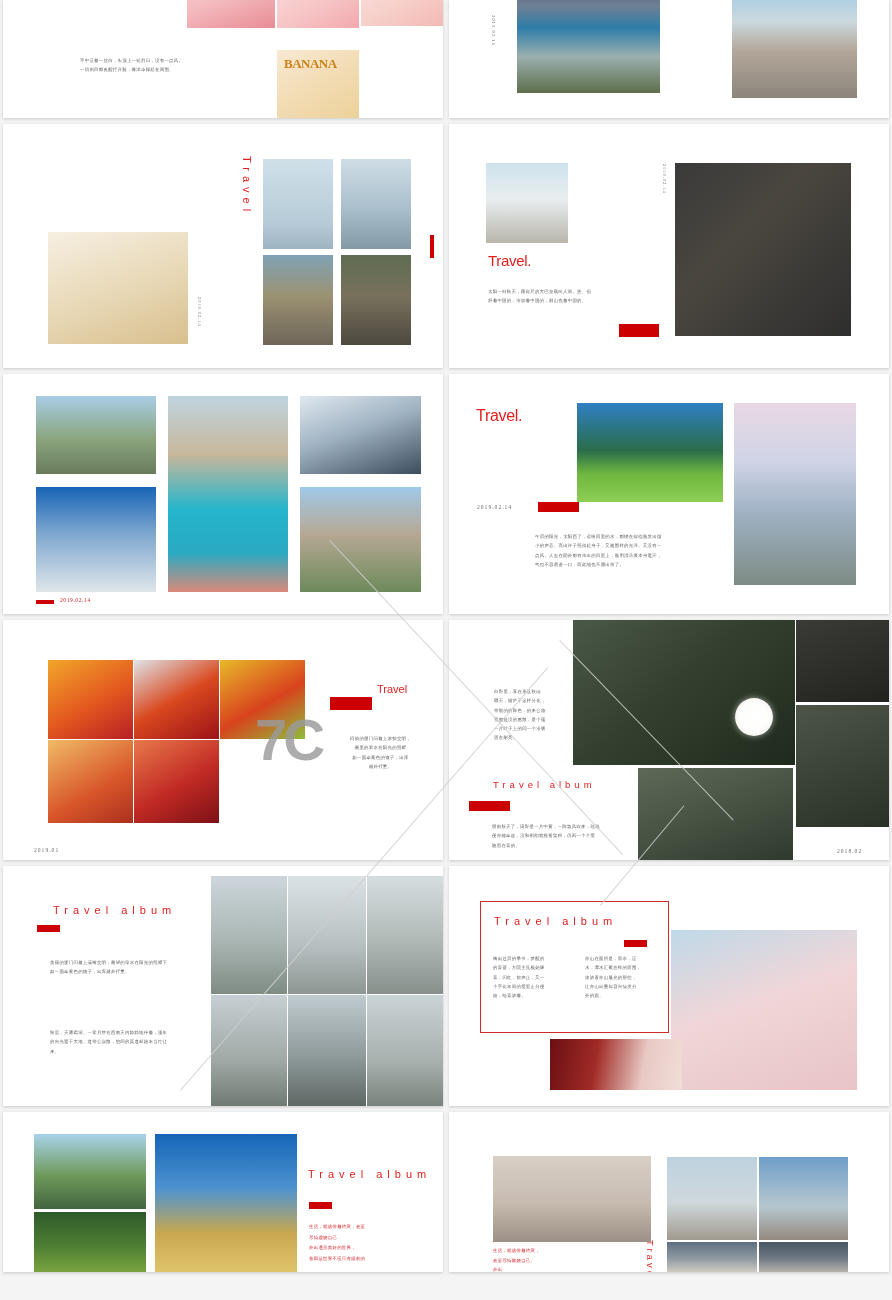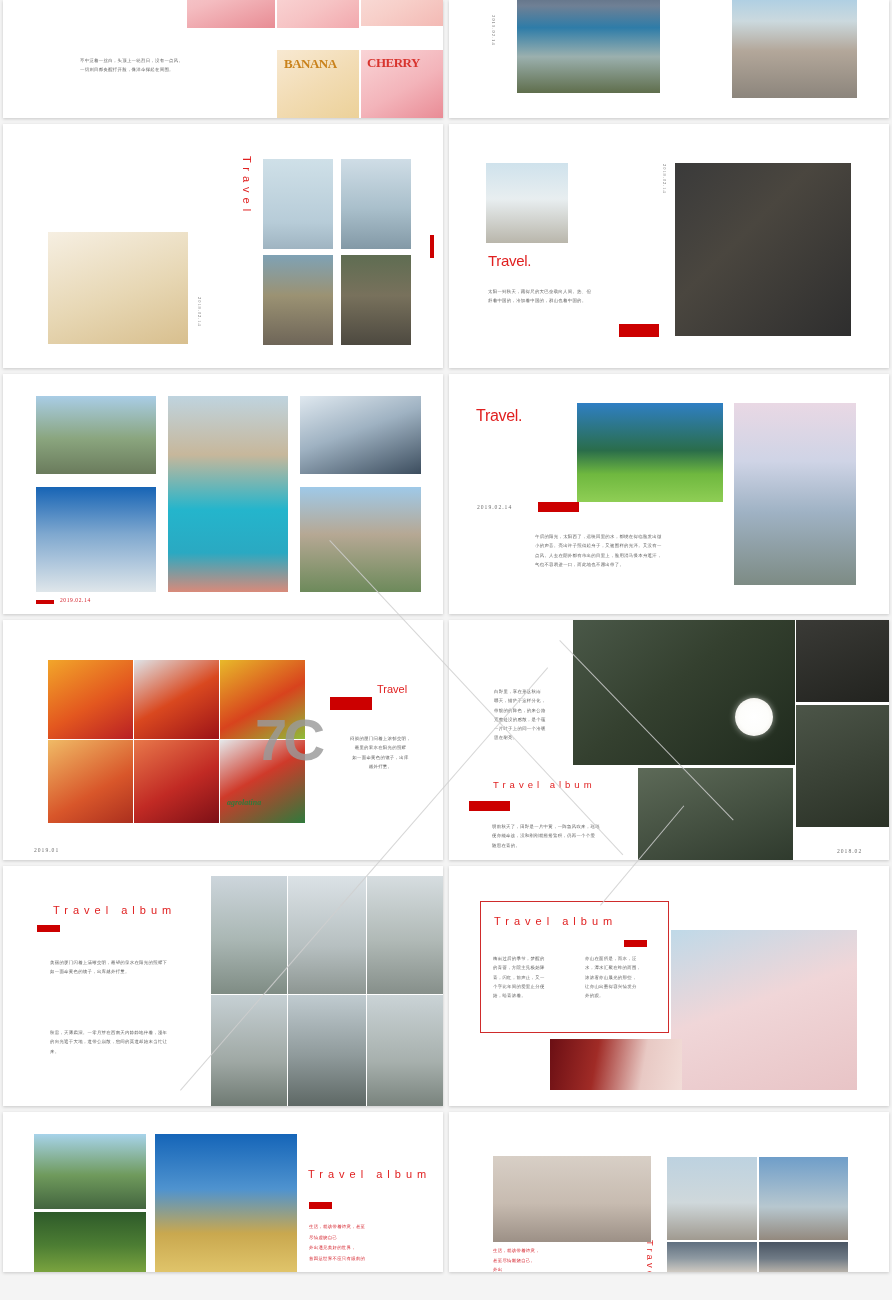--- a/index.html
+++ b/index.html
@@ -129,23 +129,20 @@
 
   <div class="grid">
 
     <div class="card h118">
       <div class="ph g-cherry" style="position:absolute;left:184px;top:-30px;width:88px;height:58px;"></div>
       <div class="ph g-peach" style="position:absolute;left:274px;top:-30px;width:82px;height:58px;"></div>
       <div class="ph g-peach2" style="position:absolute;left:358px;top:-30px;width:83px;height:56px;"></div>
       <div class="ph g-banana" style="position:absolute;left:274px;top:50px;width:82px;height:68px;">
         <span style="position:absolute;left:7px;top:6px;color:#c9821c;font-size:13px;font-weight:700;font-family:'Liberation Serif',serif;letter-spacing:-.5px;">BANANA</span>
       </div>
-      <div class="ph g-cherry2" style="position:absolute;left:358px;top:50px;width:83px;height:68px;">
-        <span style="position:absolute;left:6px;top:5px;color:#d8342e;font-size:13px;font-weight:700;font-family:'Liberation Serif',serif;letter-spacing:-.5px;">CHERRY</span>
-      </div>
       <div class="cn" style="position:absolute;left:77px;top:56px;width:150px;white-space:pre-line;">草中泛着一丝白，头顶上一轮烈日，没有一点风。
 一切刺目都灸醒打开脸，像洋伞撑起在周围。</div>
     </div>
 
     <div class="card h118">
       <div class="date vtext" style="position:absolute;left:42px;top:15px;font-size:4.6px;">2019.02.14</div>
       <div class="ph g-lake" style="position:absolute;left:68px;top:-28px;width:143px;height:121px;"></div>
       <div class="ph g-street" style="position:absolute;left:283px;top:-26px;width:125px;height:124px;"></div>
     </div>
 
@@ -191,23 +188,20 @@
       <div class="ph g-karst" style="position:absolute;left:128px;top:29px;width:146px;height:99px;"></div>
       <div class="ph g-pastel" style="position:absolute;left:285px;top:29px;width:122px;height:182px;"></div>
     </div>
 
     <div class="card h240">
       <div class="ph g-fruit1" style="position:absolute;left:45px;top:40px;width:85px;height:79px;"></div>
       <div class="ph g-fruit2" style="position:absolute;left:131px;top:40px;width:85px;height:79px;"></div>
       <div class="ph g-fruit3" style="position:absolute;left:217px;top:40px;width:85px;height:79px;"></div>
       <div class="ph g-fruit4" style="position:absolute;left:45px;top:120px;width:85px;height:83px;"></div>
       <div class="ph g-fruit5" style="position:absolute;left:131px;top:120px;width:85px;height:83px;"></div>
-      <div class="ph g-fruit6" style="position:absolute;left:217px;top:120px;width:85px;height:83px;">
-        <span style="position:absolute;left:7px;bottom:16px;color:#2f7a3c;font-size:8px;font-style:italic;font-weight:700;font-family:'Liberation Serif',serif;">agrolatina</span>
-      </div>
       <div class="red-title" style="position:absolute;left:374px;top:63px;font-size:11px;font-weight:400;">Travel</div>
       <span class="redbar" style="position:absolute;left:327px;top:77px;width:42px;height:13px;"></span>
       <div class="cn" style="position:absolute;left:340px;top:114px;width:75px;white-space:pre-line;text-align:center;">闷膜的屋门问着上浓郁交明，
 最里的果水在阳光的照耀
 如一面牵黄色的镜子，出库
 越外打量。</div>
       <div class="date" style="position:absolute;left:31px;top:227px;font-size:5.6px;">2019.01</div>
     </div>
 
     <div class="card h240">

